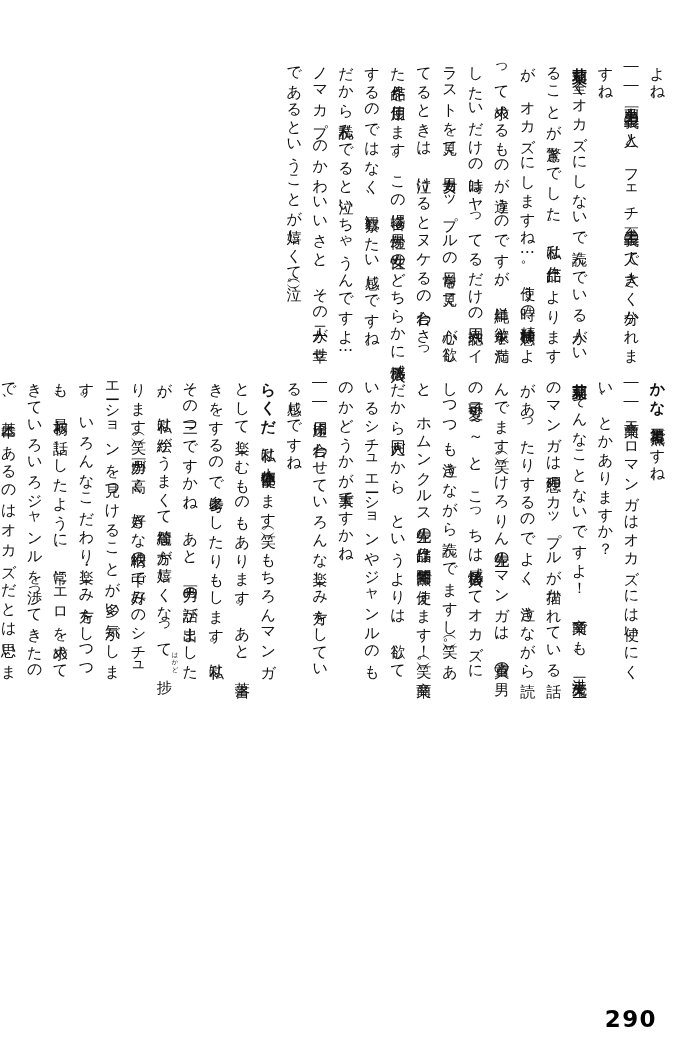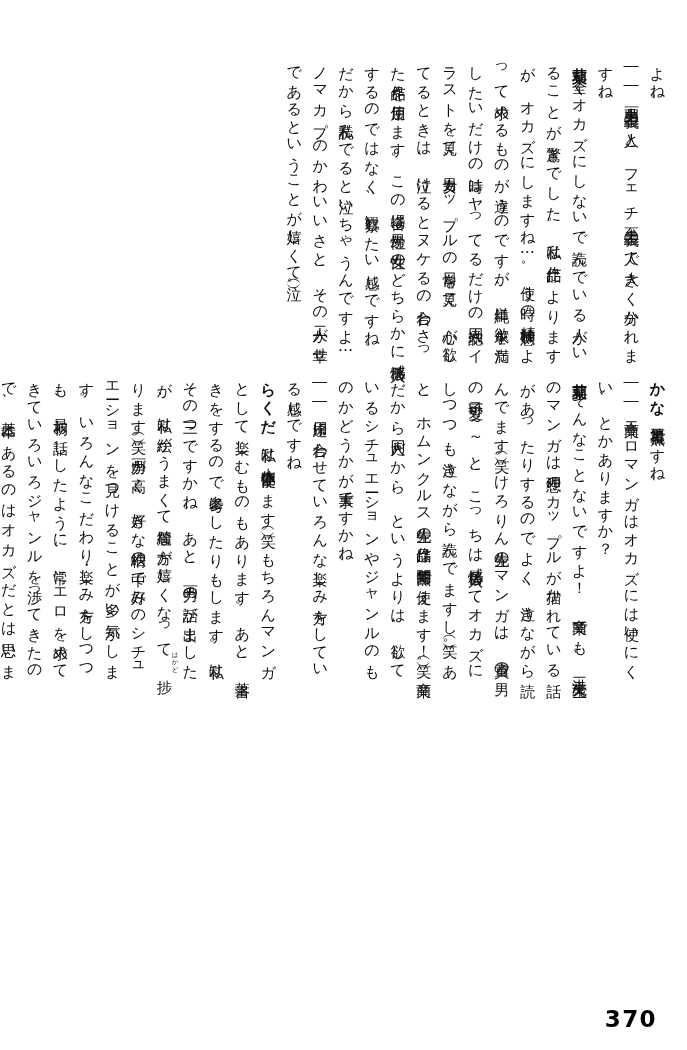--- a/index.html
+++ b/index.html
@@ -102,15 +102,15 @@
 
   <div class="vblock" id="block-lower">
     <p class="para noindent"><span class="speaker">かな</span><span class="speaker-gap"></span><span>第三者視点ですね。</span></p>
     <p class="para noindent">――商業エロマンガはオカズには使いにくい、とかありますか？</p>
     <p class="para noindent"><span class="speaker">莉菜</span><span class="speaker-gap"></span><span>そんなことないですよ！ 商業でも、三港文先生のマンガは理想のカップルが描かれている話があったりするのでよく、泣きながら読んでます（笑）。けろりん先生のマンガは、童貞の男の子可愛い～～と、こっちは感情移入してオカズにしつつも泣きながら読んでますし（笑）。あと、ホムンクルス先生の作品は問答無用で使えます！（笑）。商業だから同人だから、というよりは、欲しているシチュエーションやジャンルのものかどうかが大事ですかね。</span></p>
     <p class="para noindent">――用途に合わせていろんな楽しみ方をしている感じですね。</p>
     <p class="para noindent"><span class="speaker">らくだ</span><span class="speaker-gap"></span><span>私は大体全部使います（笑）。もちろんマンガとして楽しむものもあります。あと、落書きをするので参考にしたりもします。私はその三つですかね。あと、画力の話が出ましたが、私は絵がうまくて綺麗な方が嬉しくなって<ruby><span>捗</span><rt>はかど</rt></ruby>ります（笑）。画力が高く、好きな絵柄の中で好みのシチュエーションを見つけることが多い気がします。いろんなこだわり・楽しみ方をしつつも、最初お話ししたように、常にエロを求めてきていろいろジャンルを渉ってきたので、基本にあるのはオカズだとは思います。</span></p>
 
   </div>
 
-  <div id="folio">370</div>
+  <div id="folio">290</div>
 
 </div>
 
 </body></html>

